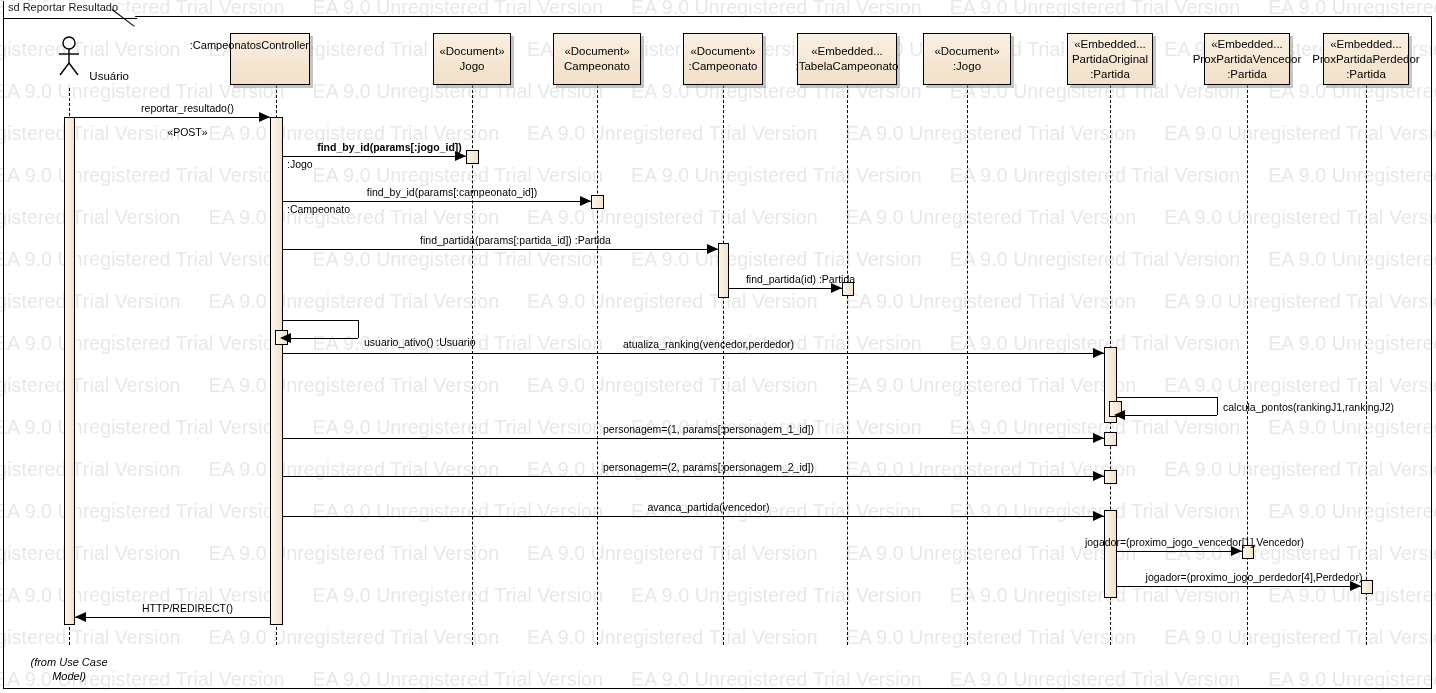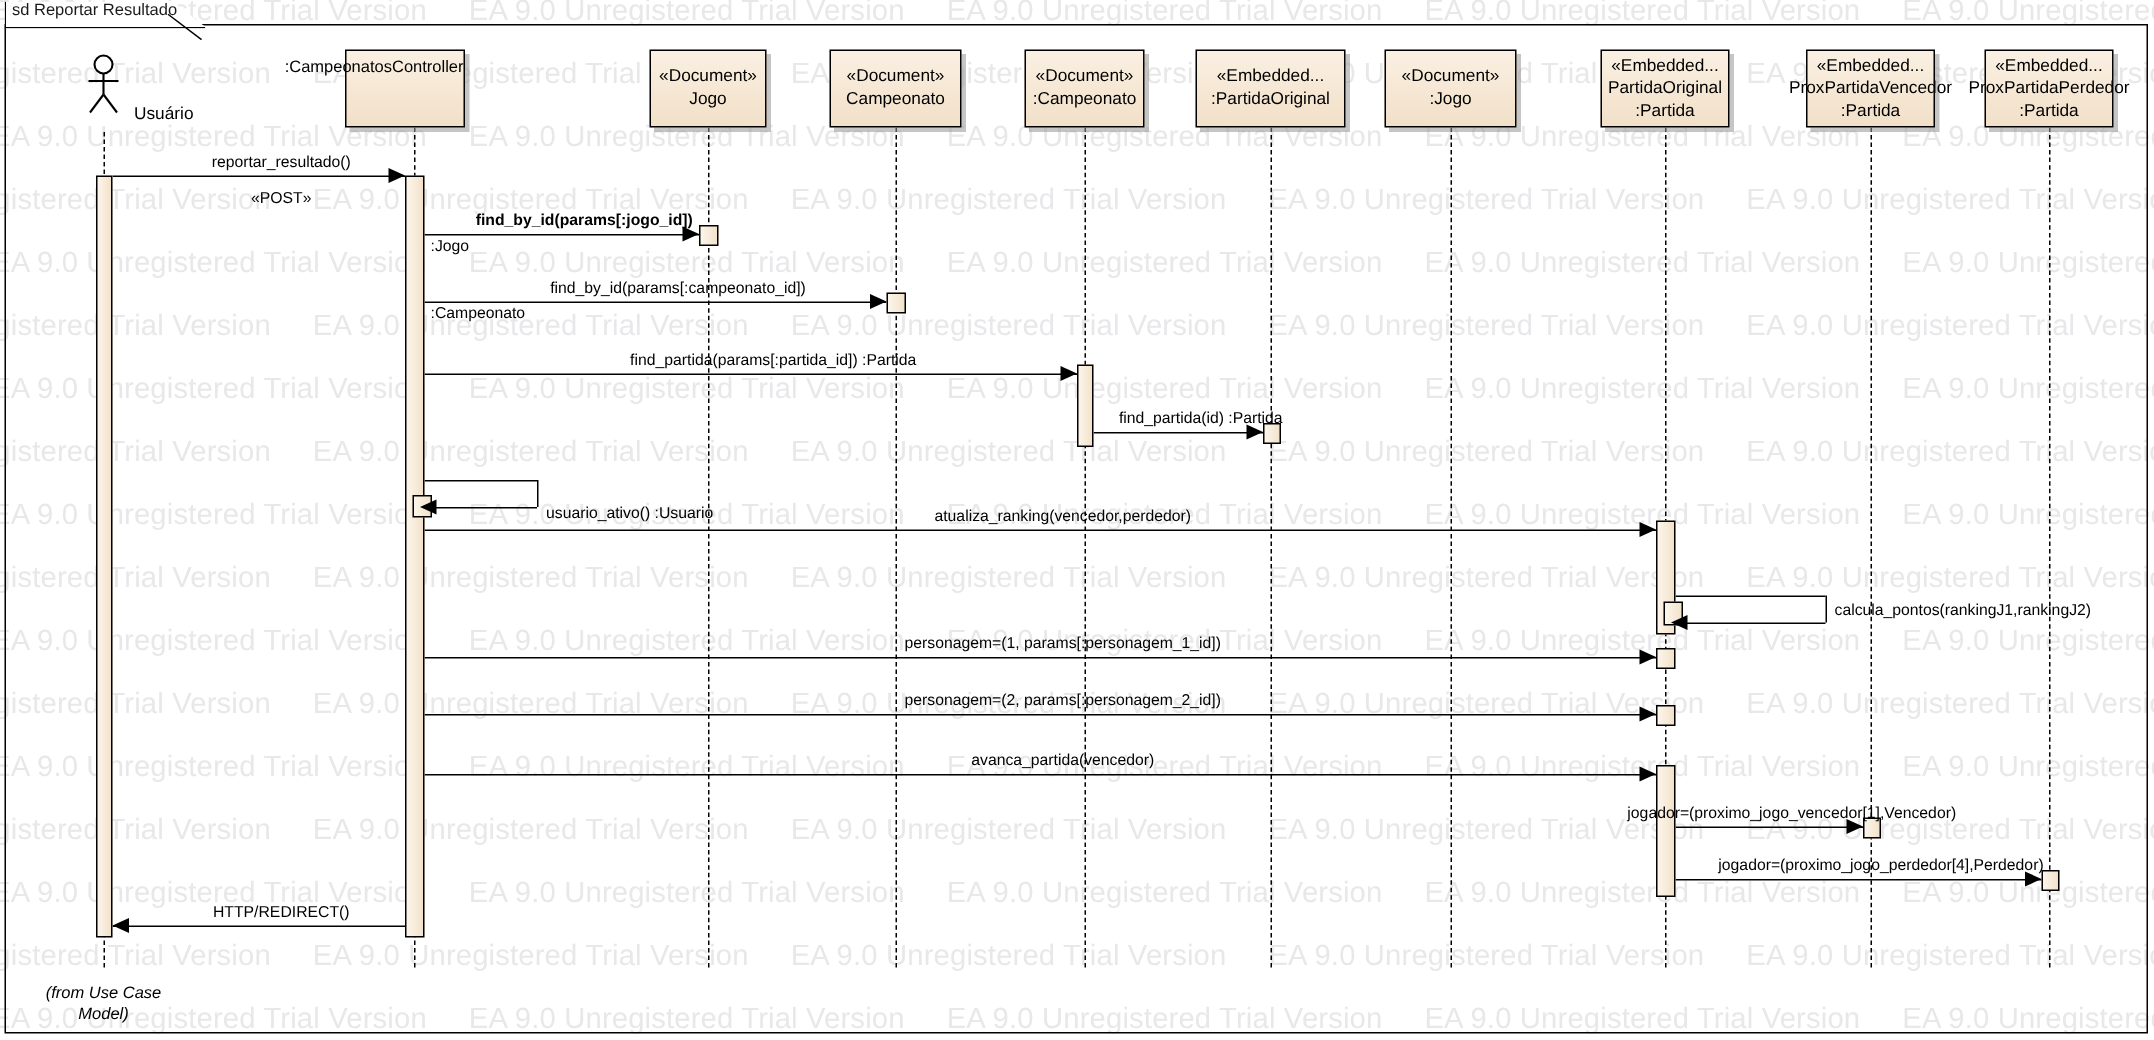--- a/index.html
+++ b/index.html
@@ -244,21 +244,21 @@
         <span class="oname">Campeonato</span>
       </div>
       <div class="lifeline-dash" style="left: 597px; top: 85px; height: 560px;"></div>
       <div class="objbox" style="left: 683px; top: 33px; width: 80px; height: 52px;">
         <span class="stereo">«Document»</span>
         <span class="oname">:Campeonato</span>
       </div>
       <div class="lifeline-dash" style="left: 723px; top: 85px; height: 560px;"></div>
       <div class="objbox" style="left: 797px; top: 33px; width: 100px; height: 52px;">
         <span class="stereo">«Embedded...</span>
-        <span class="oname">:PartidaOriginal</span>
+        <span class="oname">:TabelaCampeonato</span>
       </div>
       <div class="lifeline-dash" style="left: 847px; top: 85px; height: 560px;"></div>
       <div class="objbox" style="left: 923px; top: 33px; width: 88px; height: 52px;">
         <span class="stereo">«Document»</span>
         <span class="oname">:Jogo</span>
       </div>
       <div class="lifeline-dash" style="left: 967px; top: 85px; height: 560px;"></div>
       <div class="objbox" style="left: 1067px; top: 33px; width: 86px; height: 52px;">
         <span class="stereo">«Embedded...</span>
         <span class="oname">PartidaOriginal</span>

